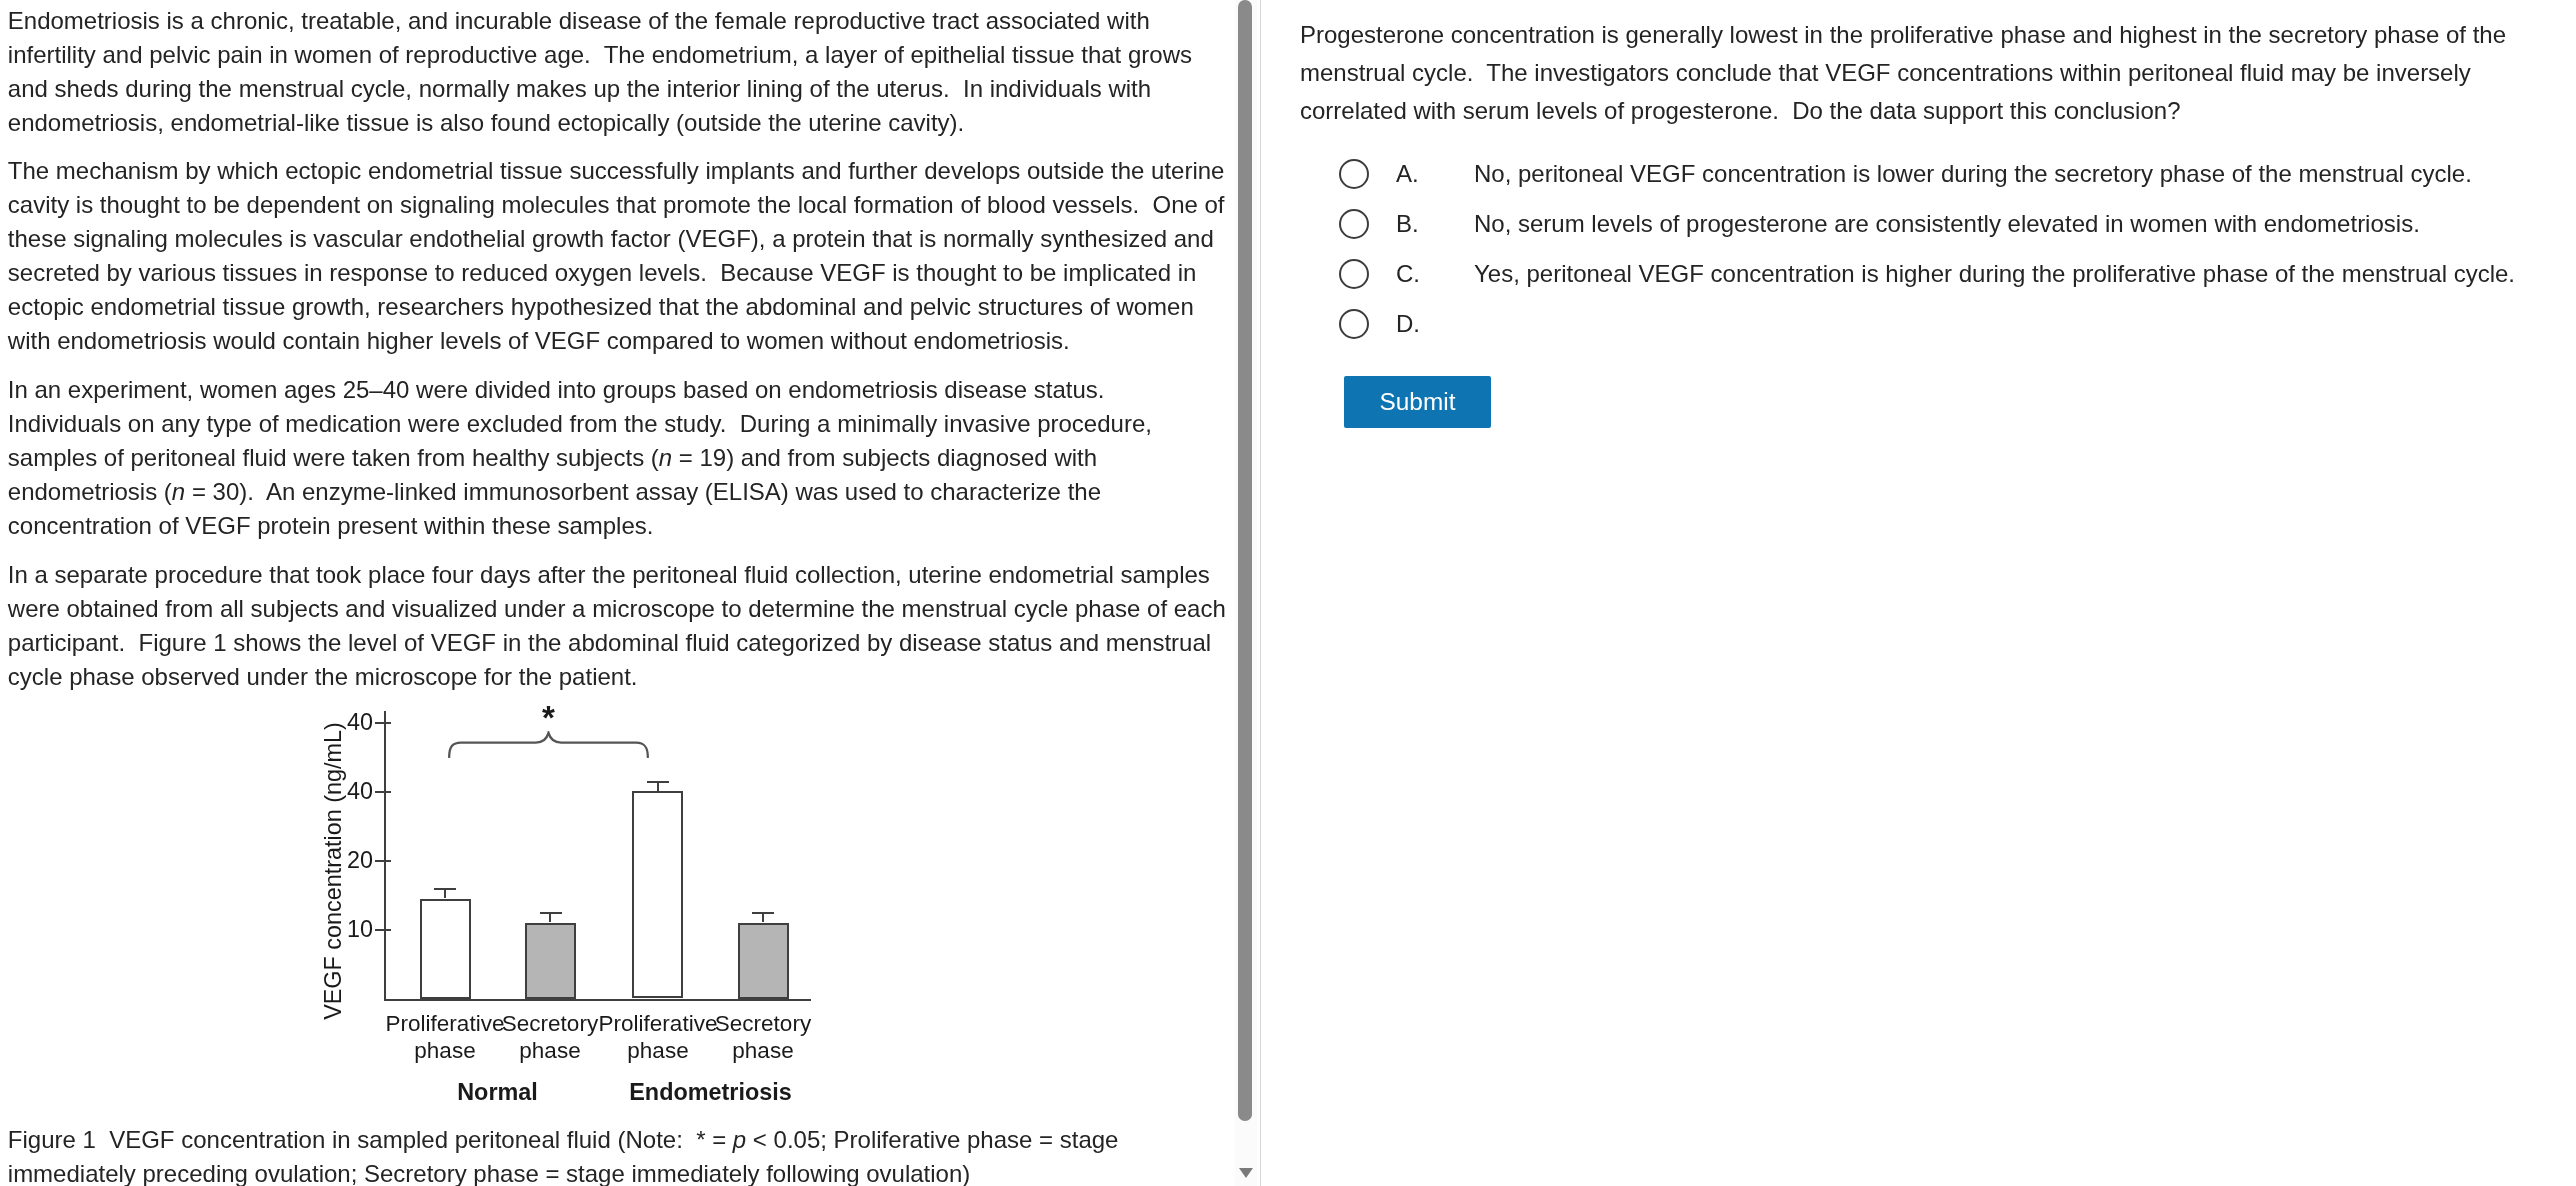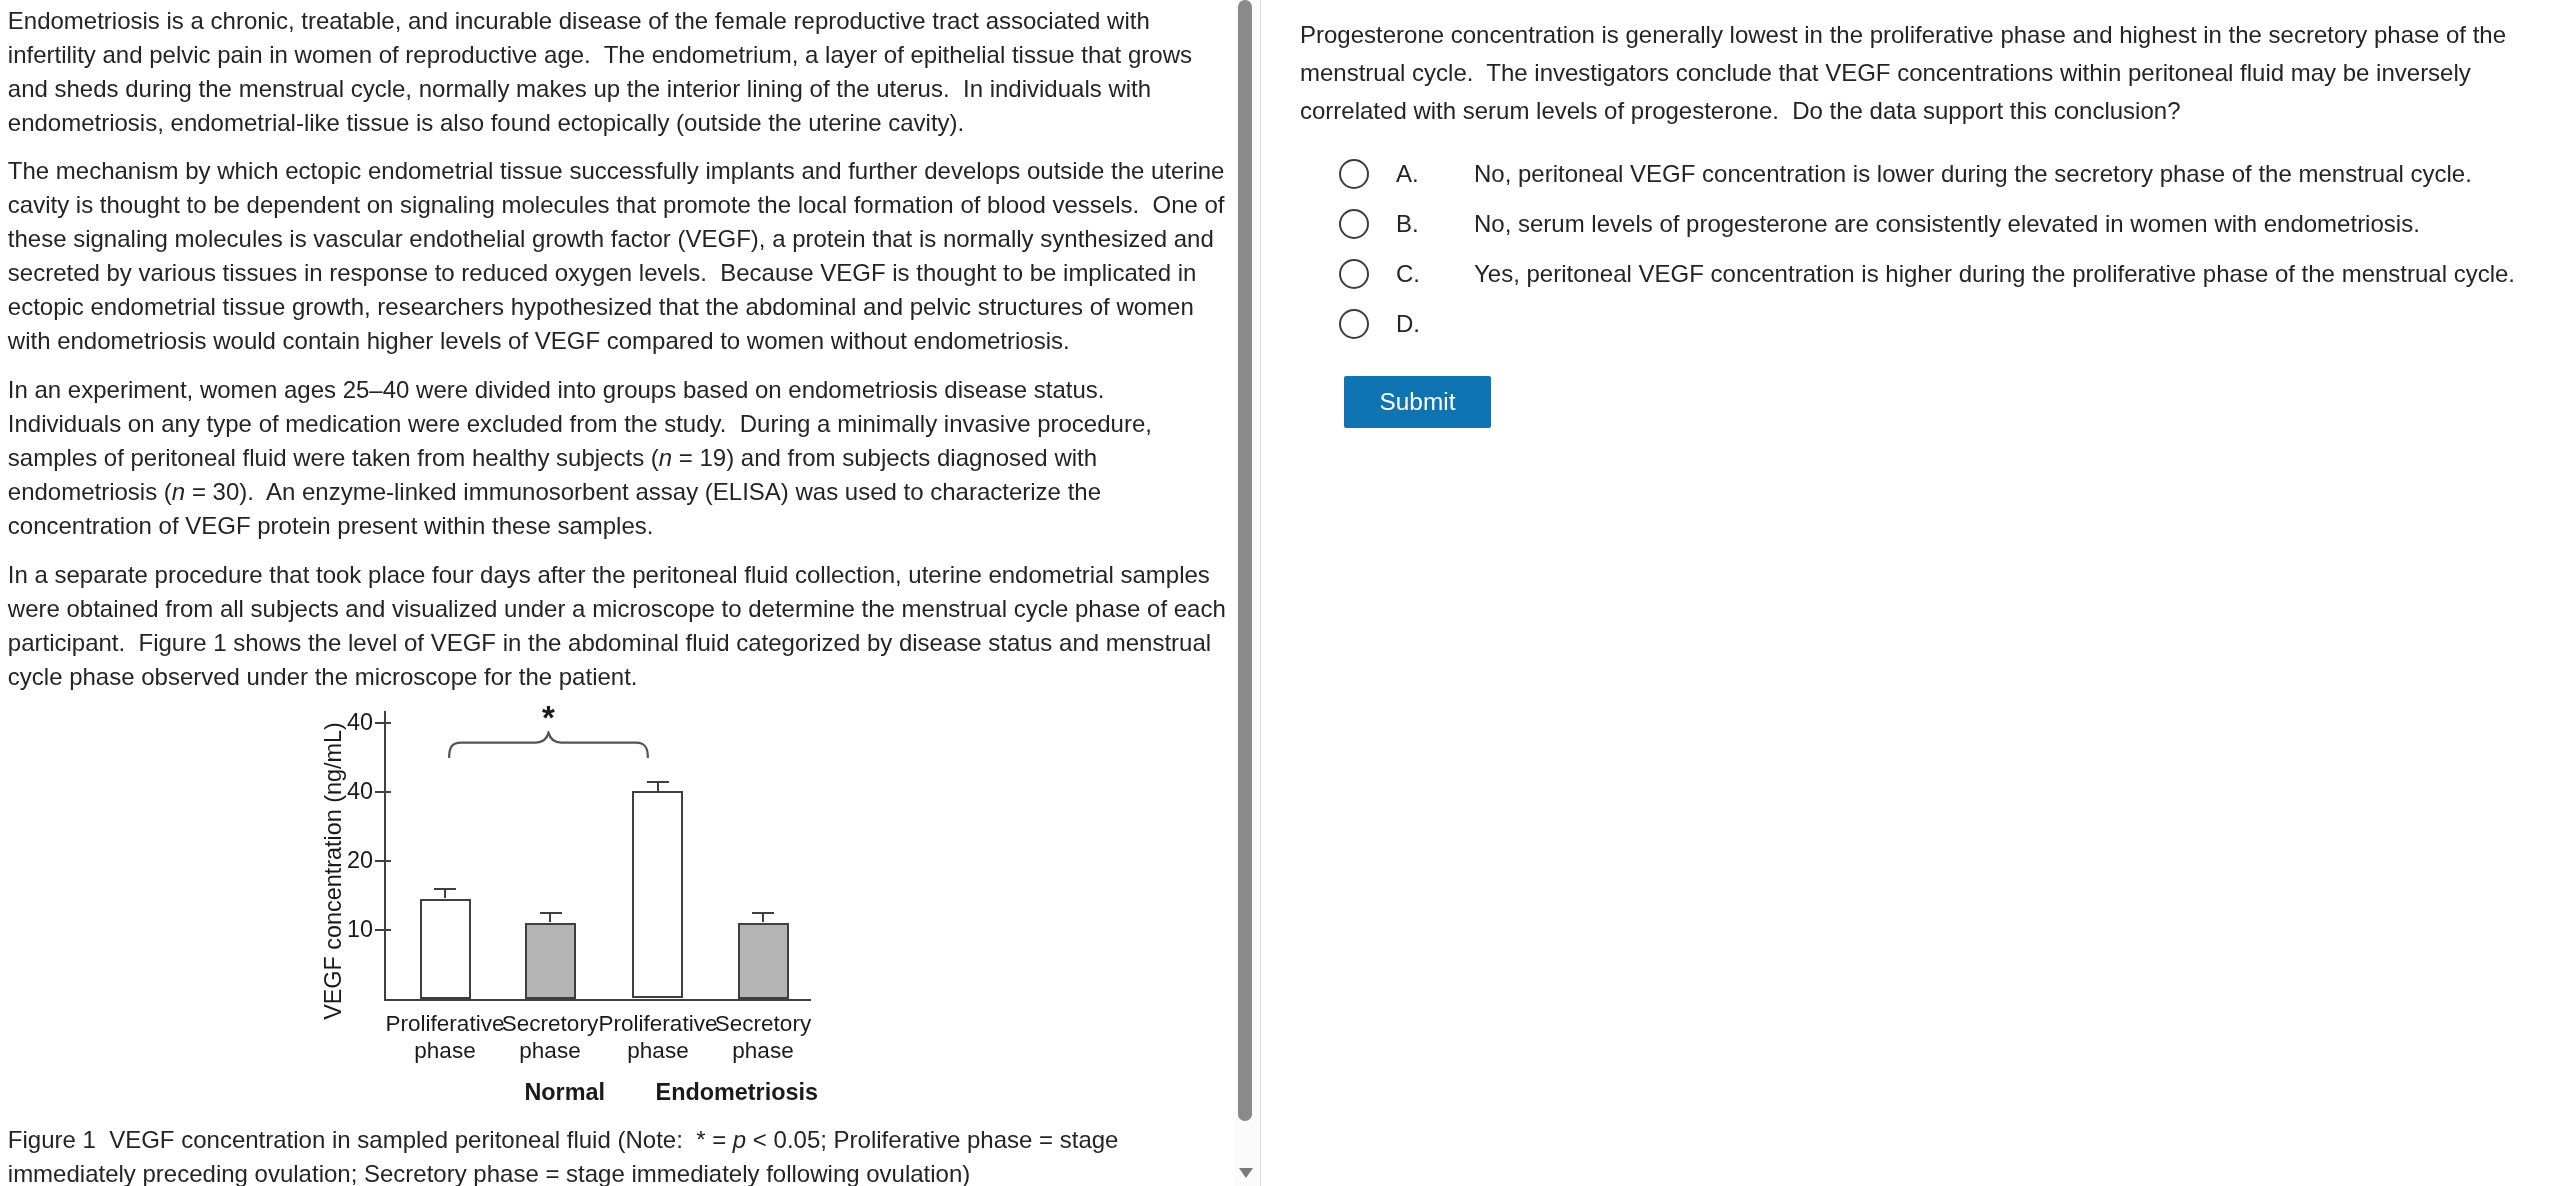--- a/index.html
+++ b/index.html
@@ -13,21 +13,21 @@
                   font-size:24px;line-height:34px;white-space:pre-wrap;}
   .seg-b{font-weight:normal;}
   .seg-i{font-style:italic;}
   
   .chart{position:absolute;left:321px;top:699px;width:503px;height:420px;color:#1a1a1a;}
   .plot{position:absolute;left:0;top:0;width:503px;height:420px;}
   .plot .ax{position:absolute;background:#3f3f3f;}
   .plot .bar{position:absolute;border:2px solid #3f3f3f;box-sizing:border-box;}
   .plot .ticklab{position:absolute;text-align:right;font-size:23.4px;line-height:29px;}
   .plot .catlab{position:absolute;text-align:center;font-size:22.5px;line-height:27px;}
-  .plot .grouplab{position:absolute;text-align:right;font-size:23.4px;font-weight:bold;line-height:27px;}
+  .plot .grouplab{position:absolute;text-align:center;font-size:23.4px;font-weight:bold;line-height:27px;}
   .plot .star{position:absolute;text-align:center;font-size:33px;font-weight:bold;line-height:33px;}
   .y-title{position:absolute;left:11.7px;top:172px;transform:translate(-50%,-50%) rotate(-90deg);
            white-space:nowrap;font-size:23.4px;}
   .brace{position:absolute;left:125px;top:32px;}
   
   .scroll-track{position:absolute;left:1235px;top:0;width:21.5px;height:1187px;background:#fbfbfb;}
   .scroll-thumb{position:absolute;left:1238px;top:0;width:13.7px;height:1121px;background:#8a8a8a;border-radius:6.8px;}
   .scroll-down-btn{position:absolute;left:1239px;top:1168px;width:0;height:0;
            border-left:7.8px solid transparent;border-right:7.8px solid transparent;border-top:10.7px solid #7a7a7a;}
   .divider{position:absolute;left:1260px;top:0;width:1px;height:1187px;background:#d8d8d8;}

